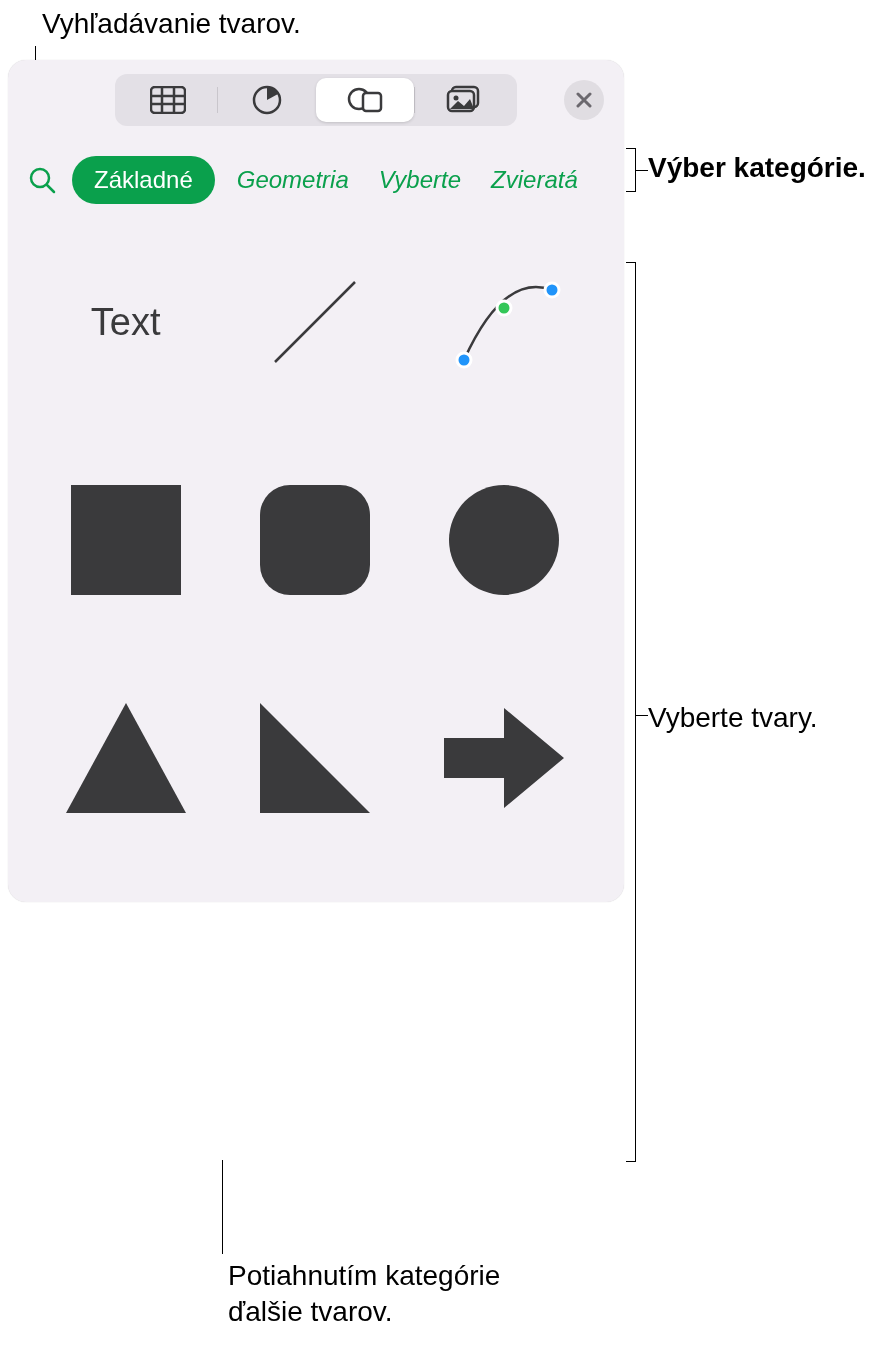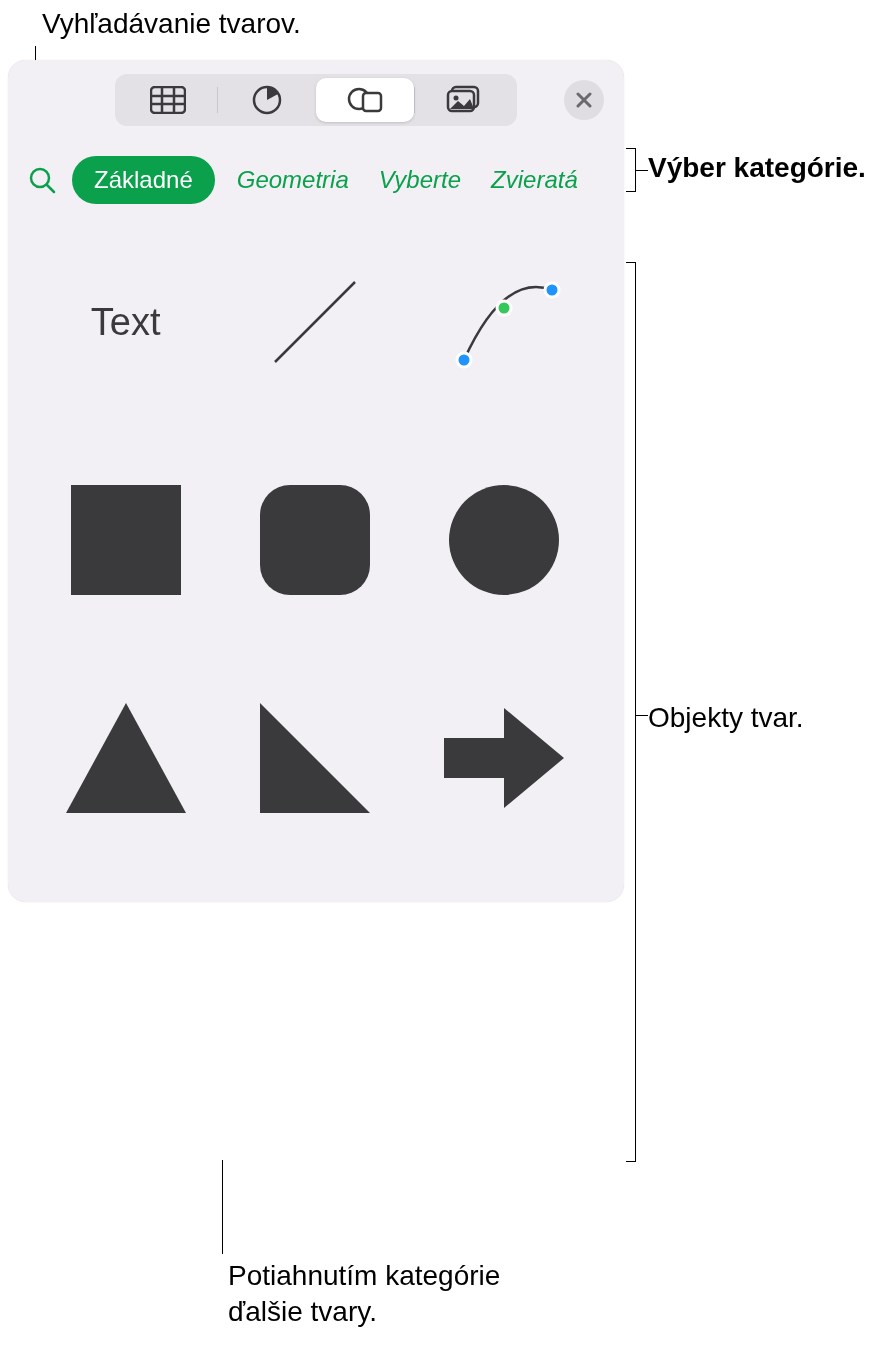--- a/index.html
+++ b/index.html
@@ -141,26 +141,26 @@
 </head>
 <body>
 
 <div class="callout" style="left:42px; top:6px;">Vyhľadávanie tvarov.</div>
 <div class="callout-line" style="left:35px; top:46px; width:1px; height:116px;"></div>
 
 <div class="callout" style="left:648px; top:150px;font-weight:bold;">Výber kategórie.</div>
 <div class="bracket" style="left:626px; top:148px; height:44px;"></div>
 <div class="callout-line" style="left:636px; top:170px; width:12px; height:1px;"></div>
 
-<div class="callout" style="left:648px; top:700px;">Objekty tvar.</div>
+<div class="callout" style="left:648px; top:700px;">Vyberte tvary.</div>
 <div class="bracket" style="left:626px; top:262px; height:900px;"></div>
 <div class="callout-line" style="left:636px; top:715px; width:12px; height:1px;"></div>
 
 <div class="callout" style="left:228px; top:1258px;">Potiahnutím kategórie</div>
-<div class="callout" style="left:228px; top:1294px;">ďalšie tvary.</div>
+<div class="callout" style="left:228px; top:1294px;">ďalšie tvarov.</div>
 <div class="callout-line" style="left:222px; top:1160px; width:1px; height:94px;"></div>
 
 <div class="popover">
 
   <div class="top-tabs">
     <div class="seg">
       <div class="seg-item">
         <svg width="36" height="28" viewBox="0 0 36 28">
           <rect x="1" y="1" width="34" height="26" rx="4" fill="none" stroke="#3a3a3c" stroke-width="2.5"></rect>
           <line x1="1" y1="10" x2="35" y2="10" stroke="#3a3a3c" stroke-width="2.5"></line>

